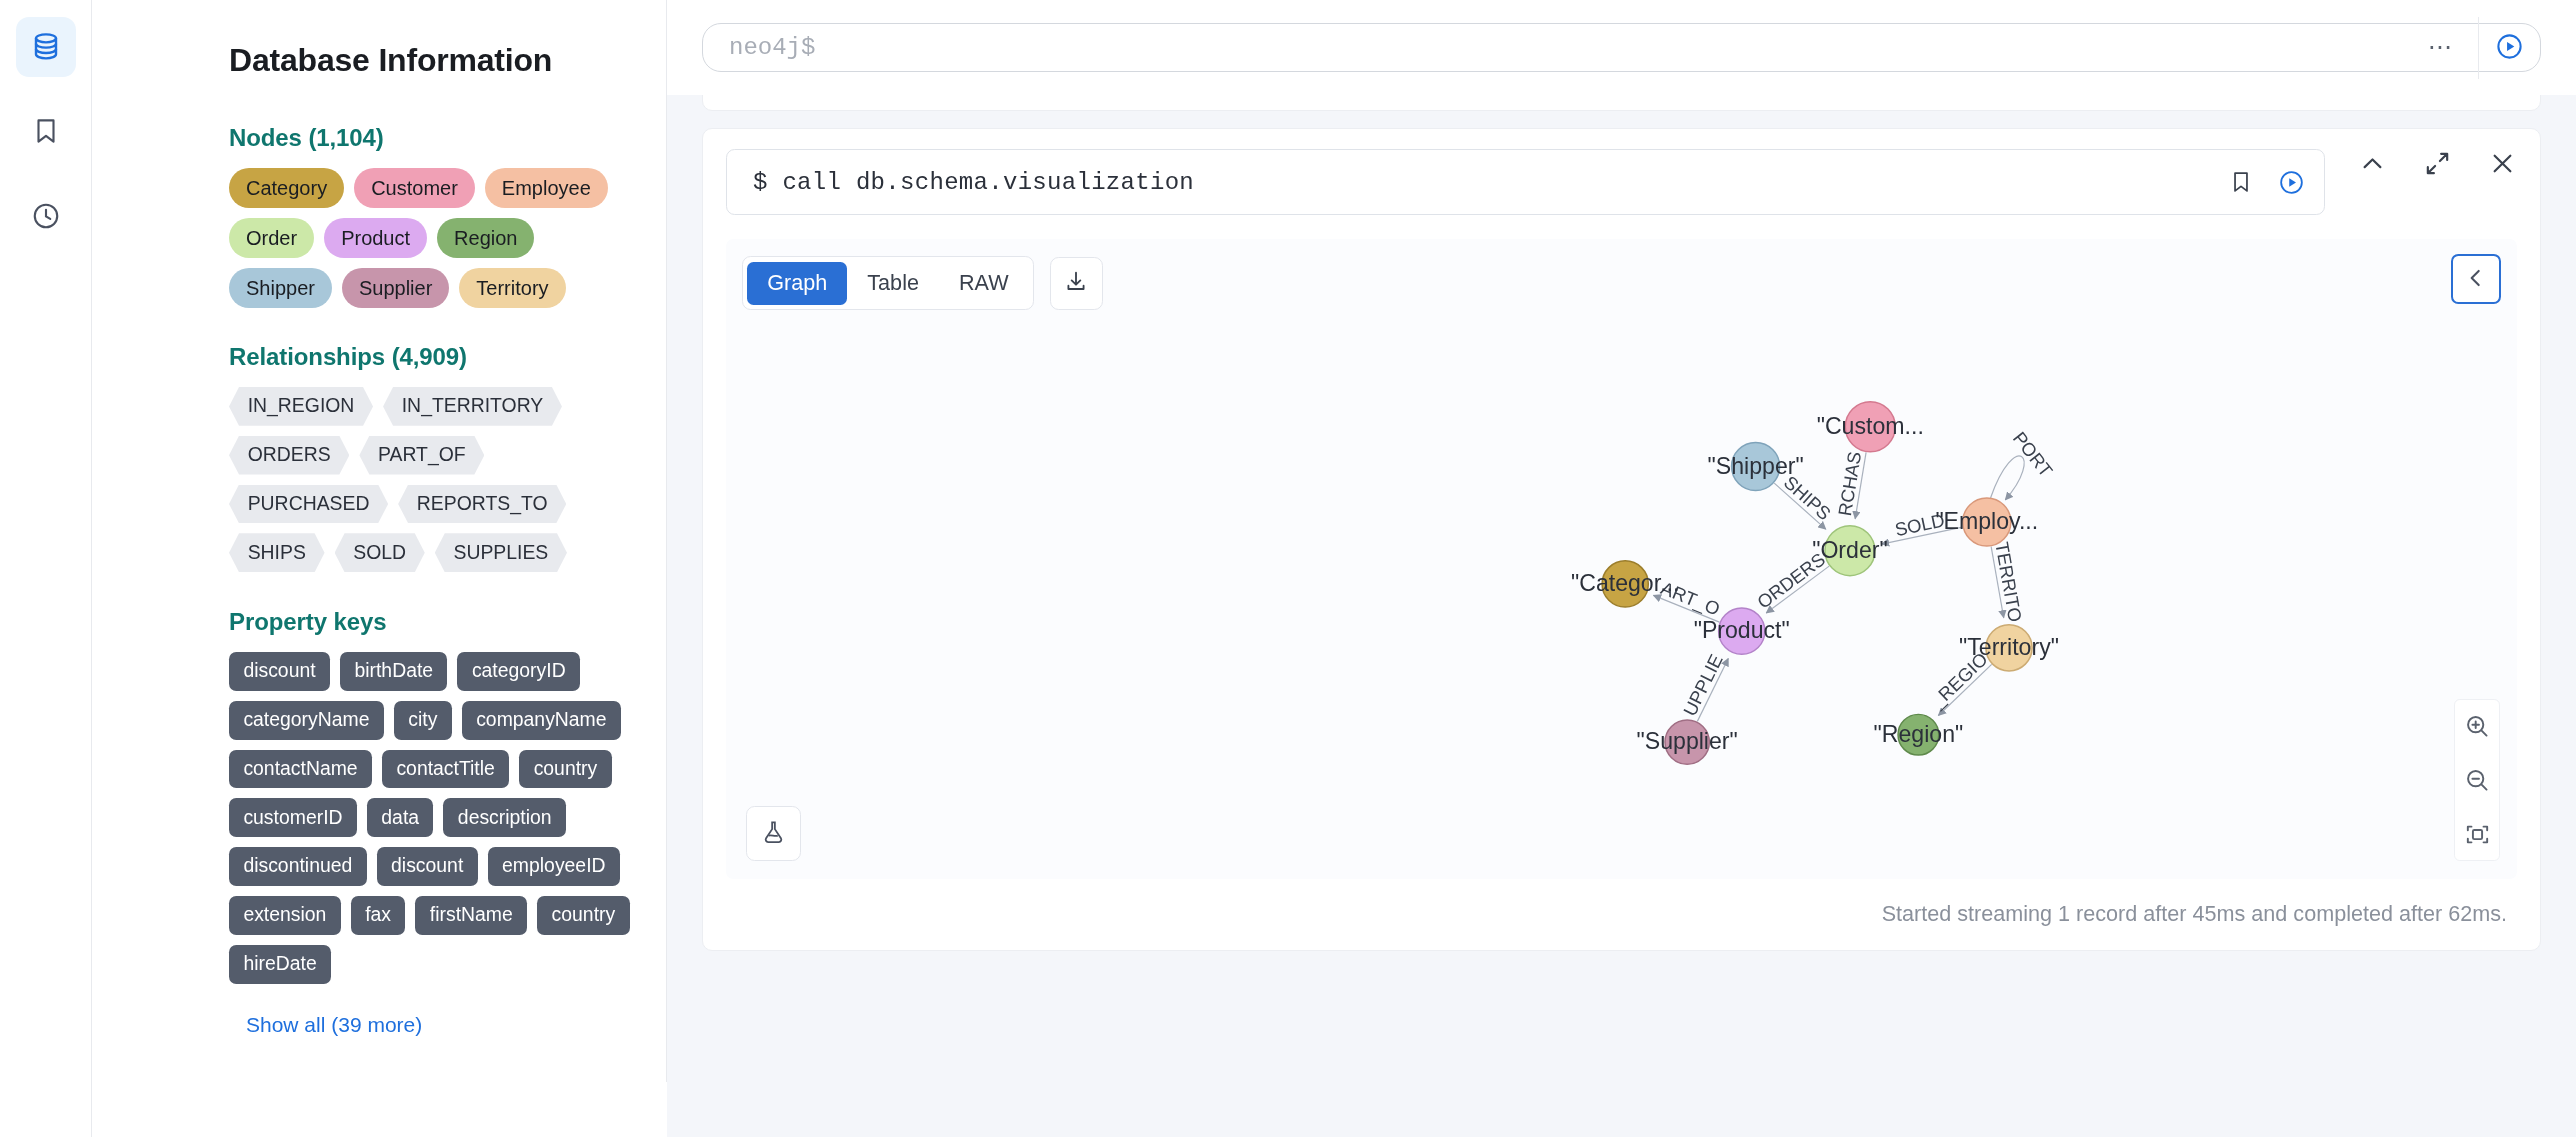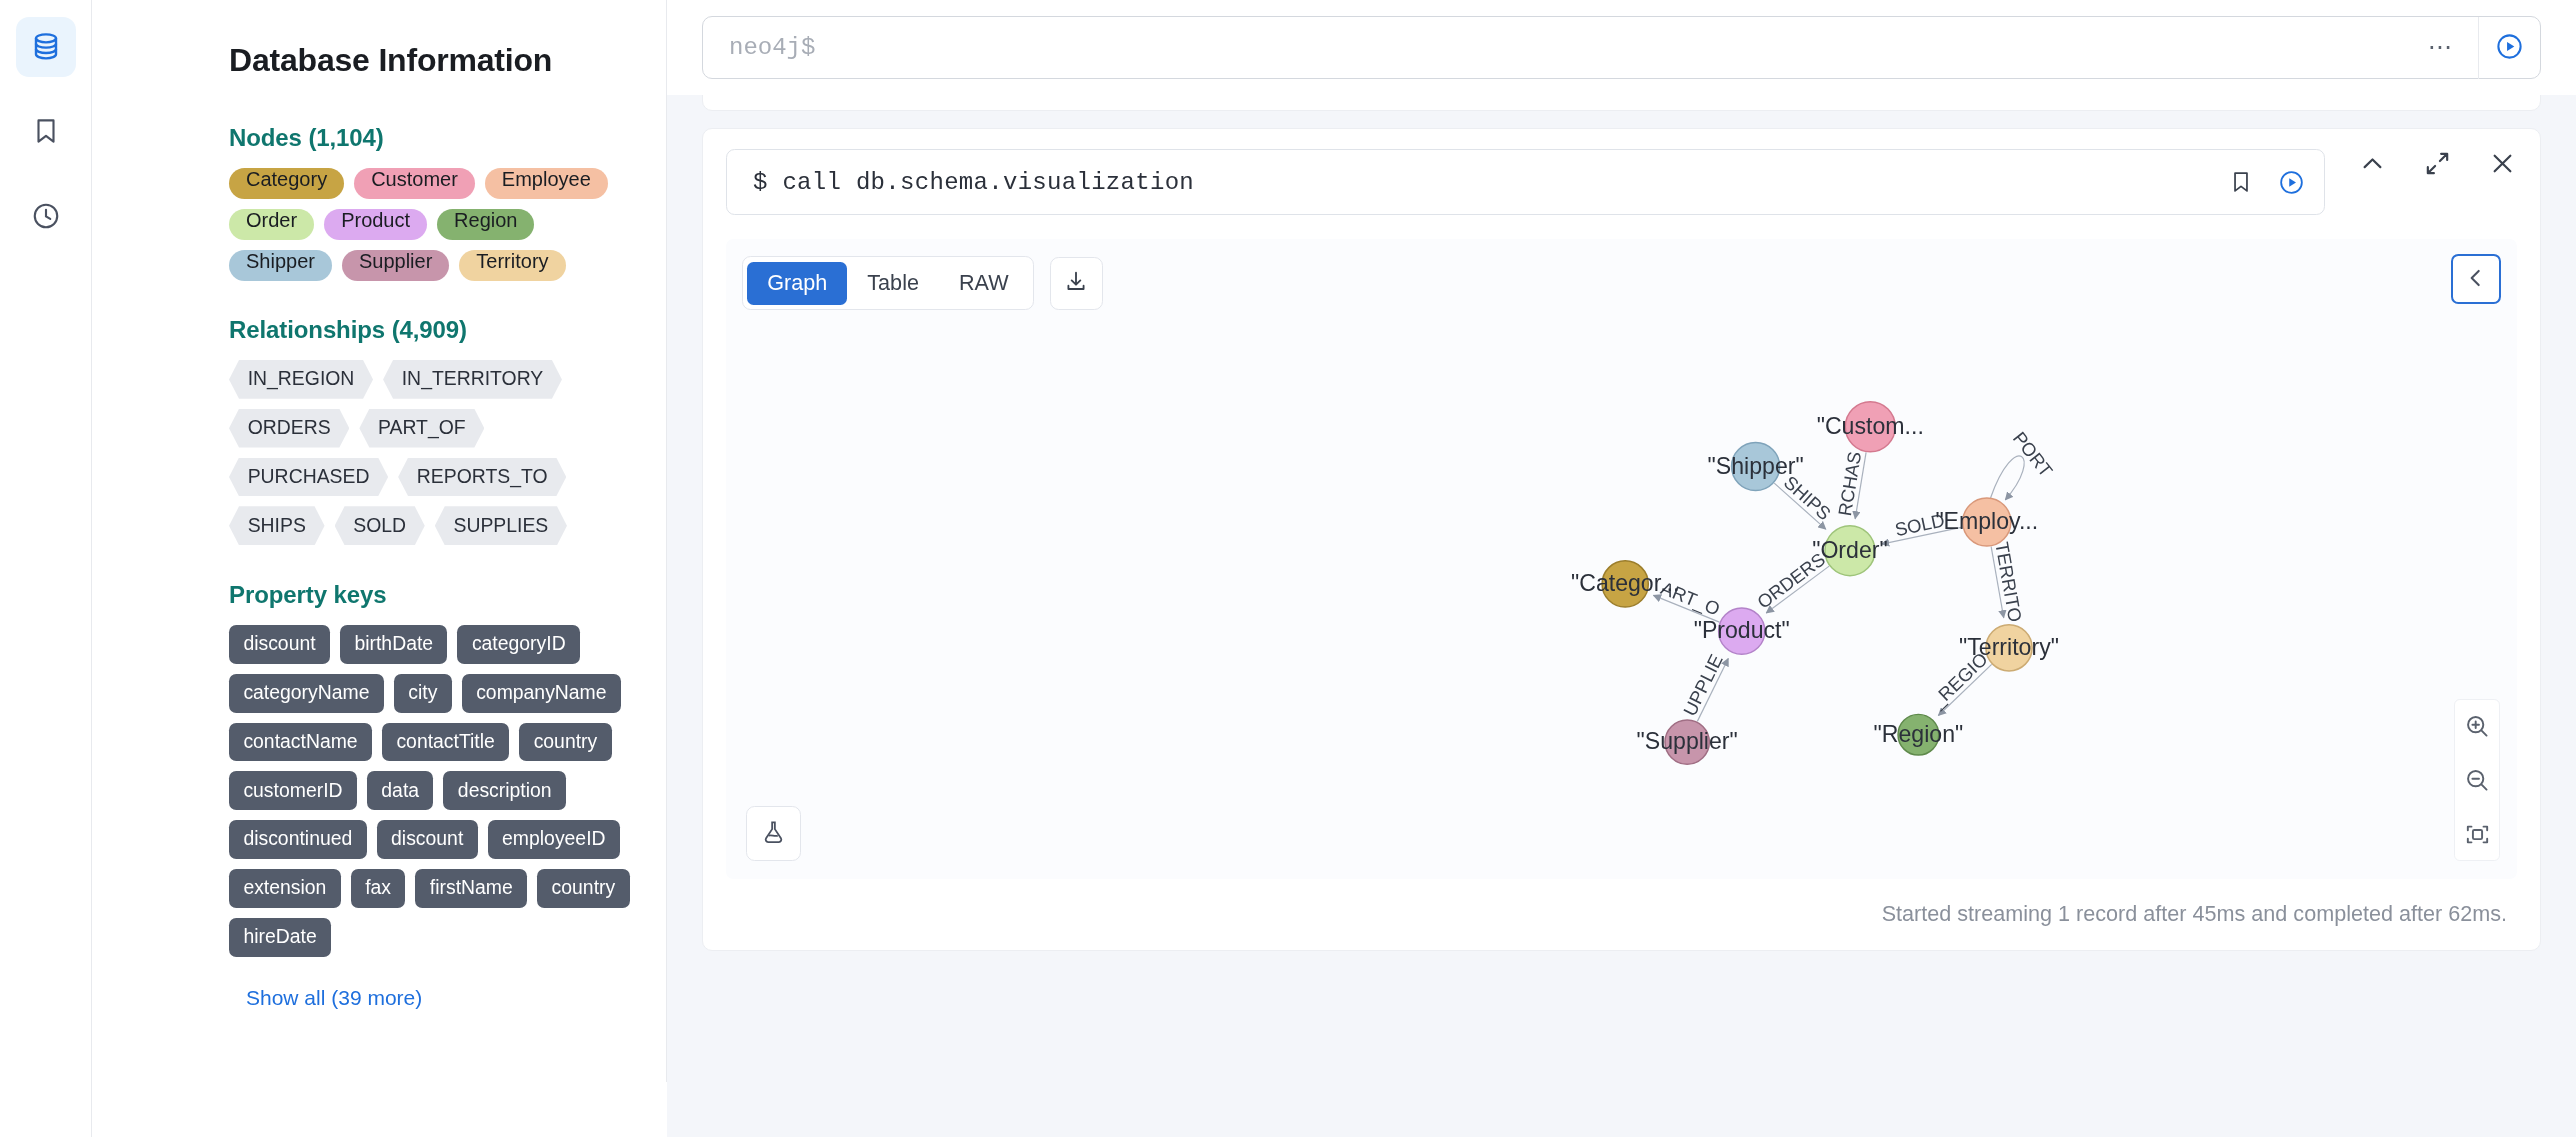--- a/index.html
+++ b/index.html
@@ -36,21 +36,21 @@
   .db-title {
     font-size: 32px; font-weight: 700; color: #1a1d22;
     letter-spacing: -0.2px; margin-bottom: 45px;
   }
   .sec-title {
     font-size: 24px; font-weight: 700; color: #0f766e;
     margin-bottom: 16px; letter-spacing: -0.1px;
   }
   .chip-wrap { display: flex; flex-wrap: wrap; gap: 10px 10px; margin-bottom: 35px; }
   .chip {
-    border-radius: 718px; padding: 0 17px 8px;
+    border-radius: 718px; padding: 9px 17px 8px;
     font-size: 20px; color: #1a1d22; line-height: 1.15;
     white-space: nowrap; cursor: pointer;
   }
   .relwrap { display: flex; flex-wrap: wrap; gap: 10px 10px; margin-bottom: 36px; }
   .relchip {
     background: #e8eaee; color: #2b303a;
     font-size: 19.4px; padding: 7.2px 18.7px 8.6px;
     white-space: nowrap; cursor: pointer;
     clip-path: polygon(10px 0, calc(100% - 10px) 0, 100% 50%, calc(100% - 10px) 100%, 10px 100%, 0 50%);
     border-radius: 2.2px;
@@ -69,22 +69,22 @@
   .main {
     flex: 1 1 auto; height: 1137px; background: #ffffff;
     display: flex; flex-direction: column; position: relative;
   }
   .editor-bar {
     height: 95px; flex: 0 0 95px;
     display: flex; align-items: center;
     padding: 0 35px 0 35px; background: #ffffff;
   }
   .editor-box {
-    flex: 1 1 auto; height: 63px; border: 1.4px solid #d4d8de;
-    border-radius: 10px; display: flex; align-items: center;
+    flex: 1 1 auto; height: 49px; border: 1.4px solid #d4d8de;
+    border-radius: 19px; display: flex; align-items: center;
     padding: 0 0 0 26px; background: #fff;
   }
   .editor-placeholder {
     font-family: "Liberation Mono", monospace;
     font-size: 24px; color: #a8adb6; flex: 1 1 auto;
   }
   .editor-dots {
     font-size: 24.4px; color: #5a616d; letter-spacing: 1.4px;
     padding: 0 24.4px; cursor: pointer; line-height: 0.5;
   }

